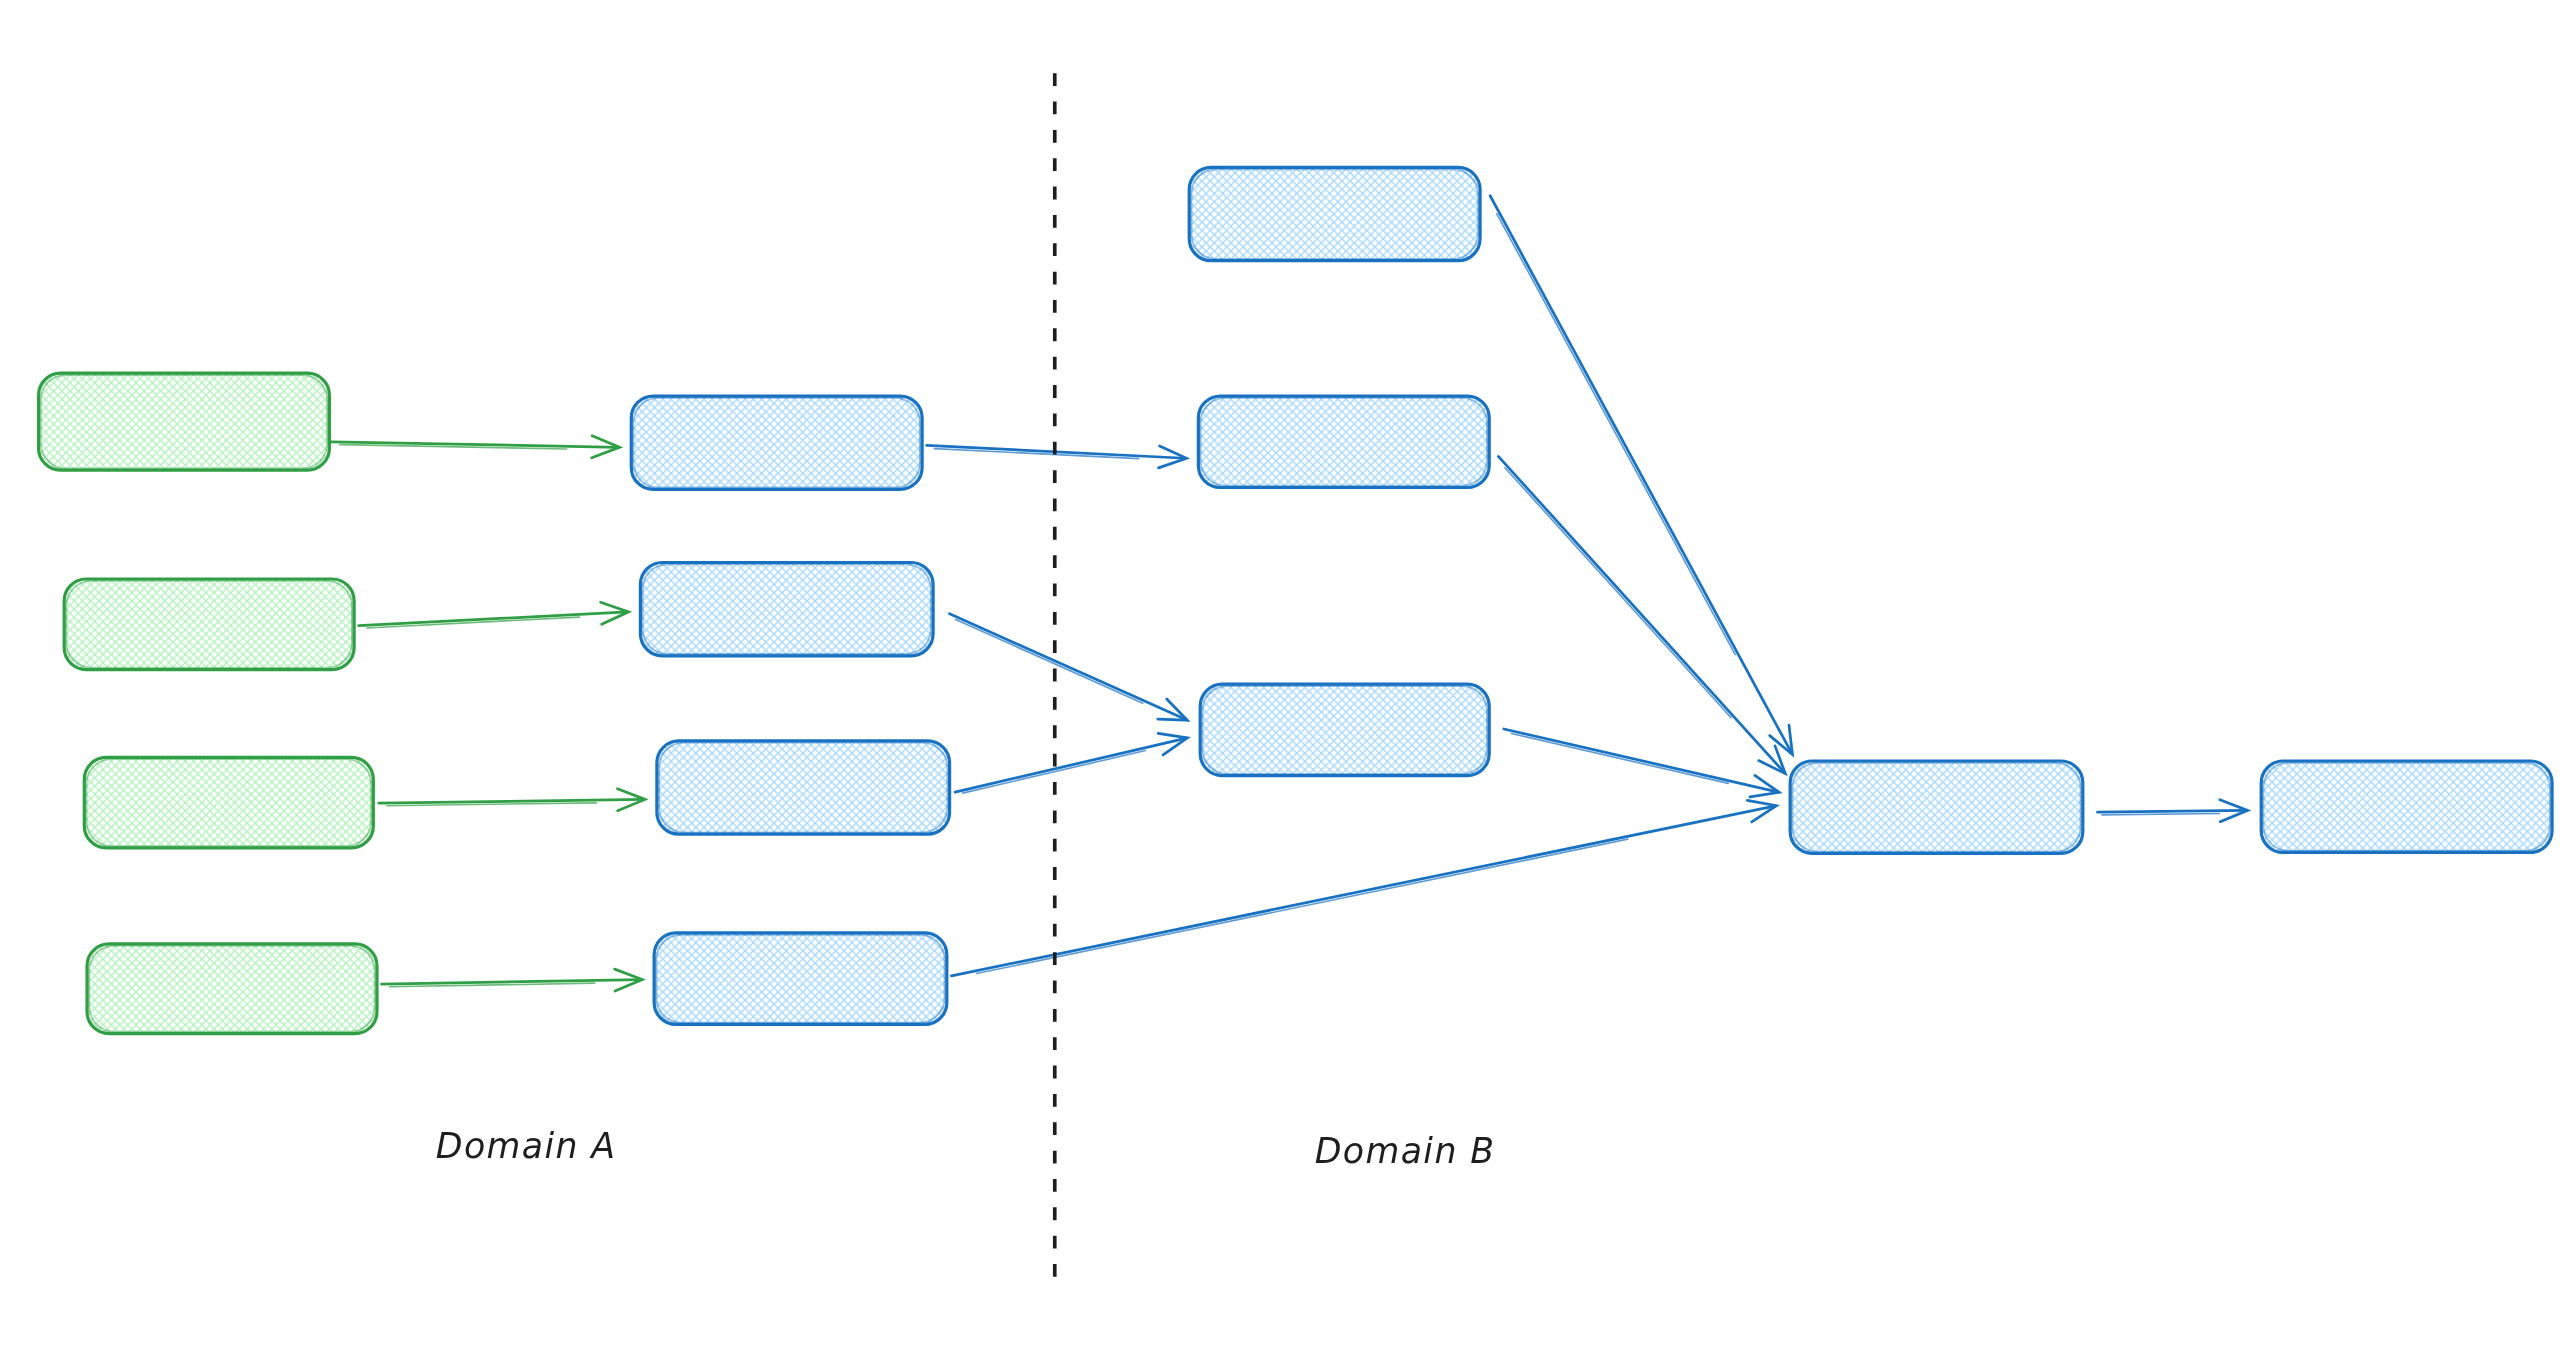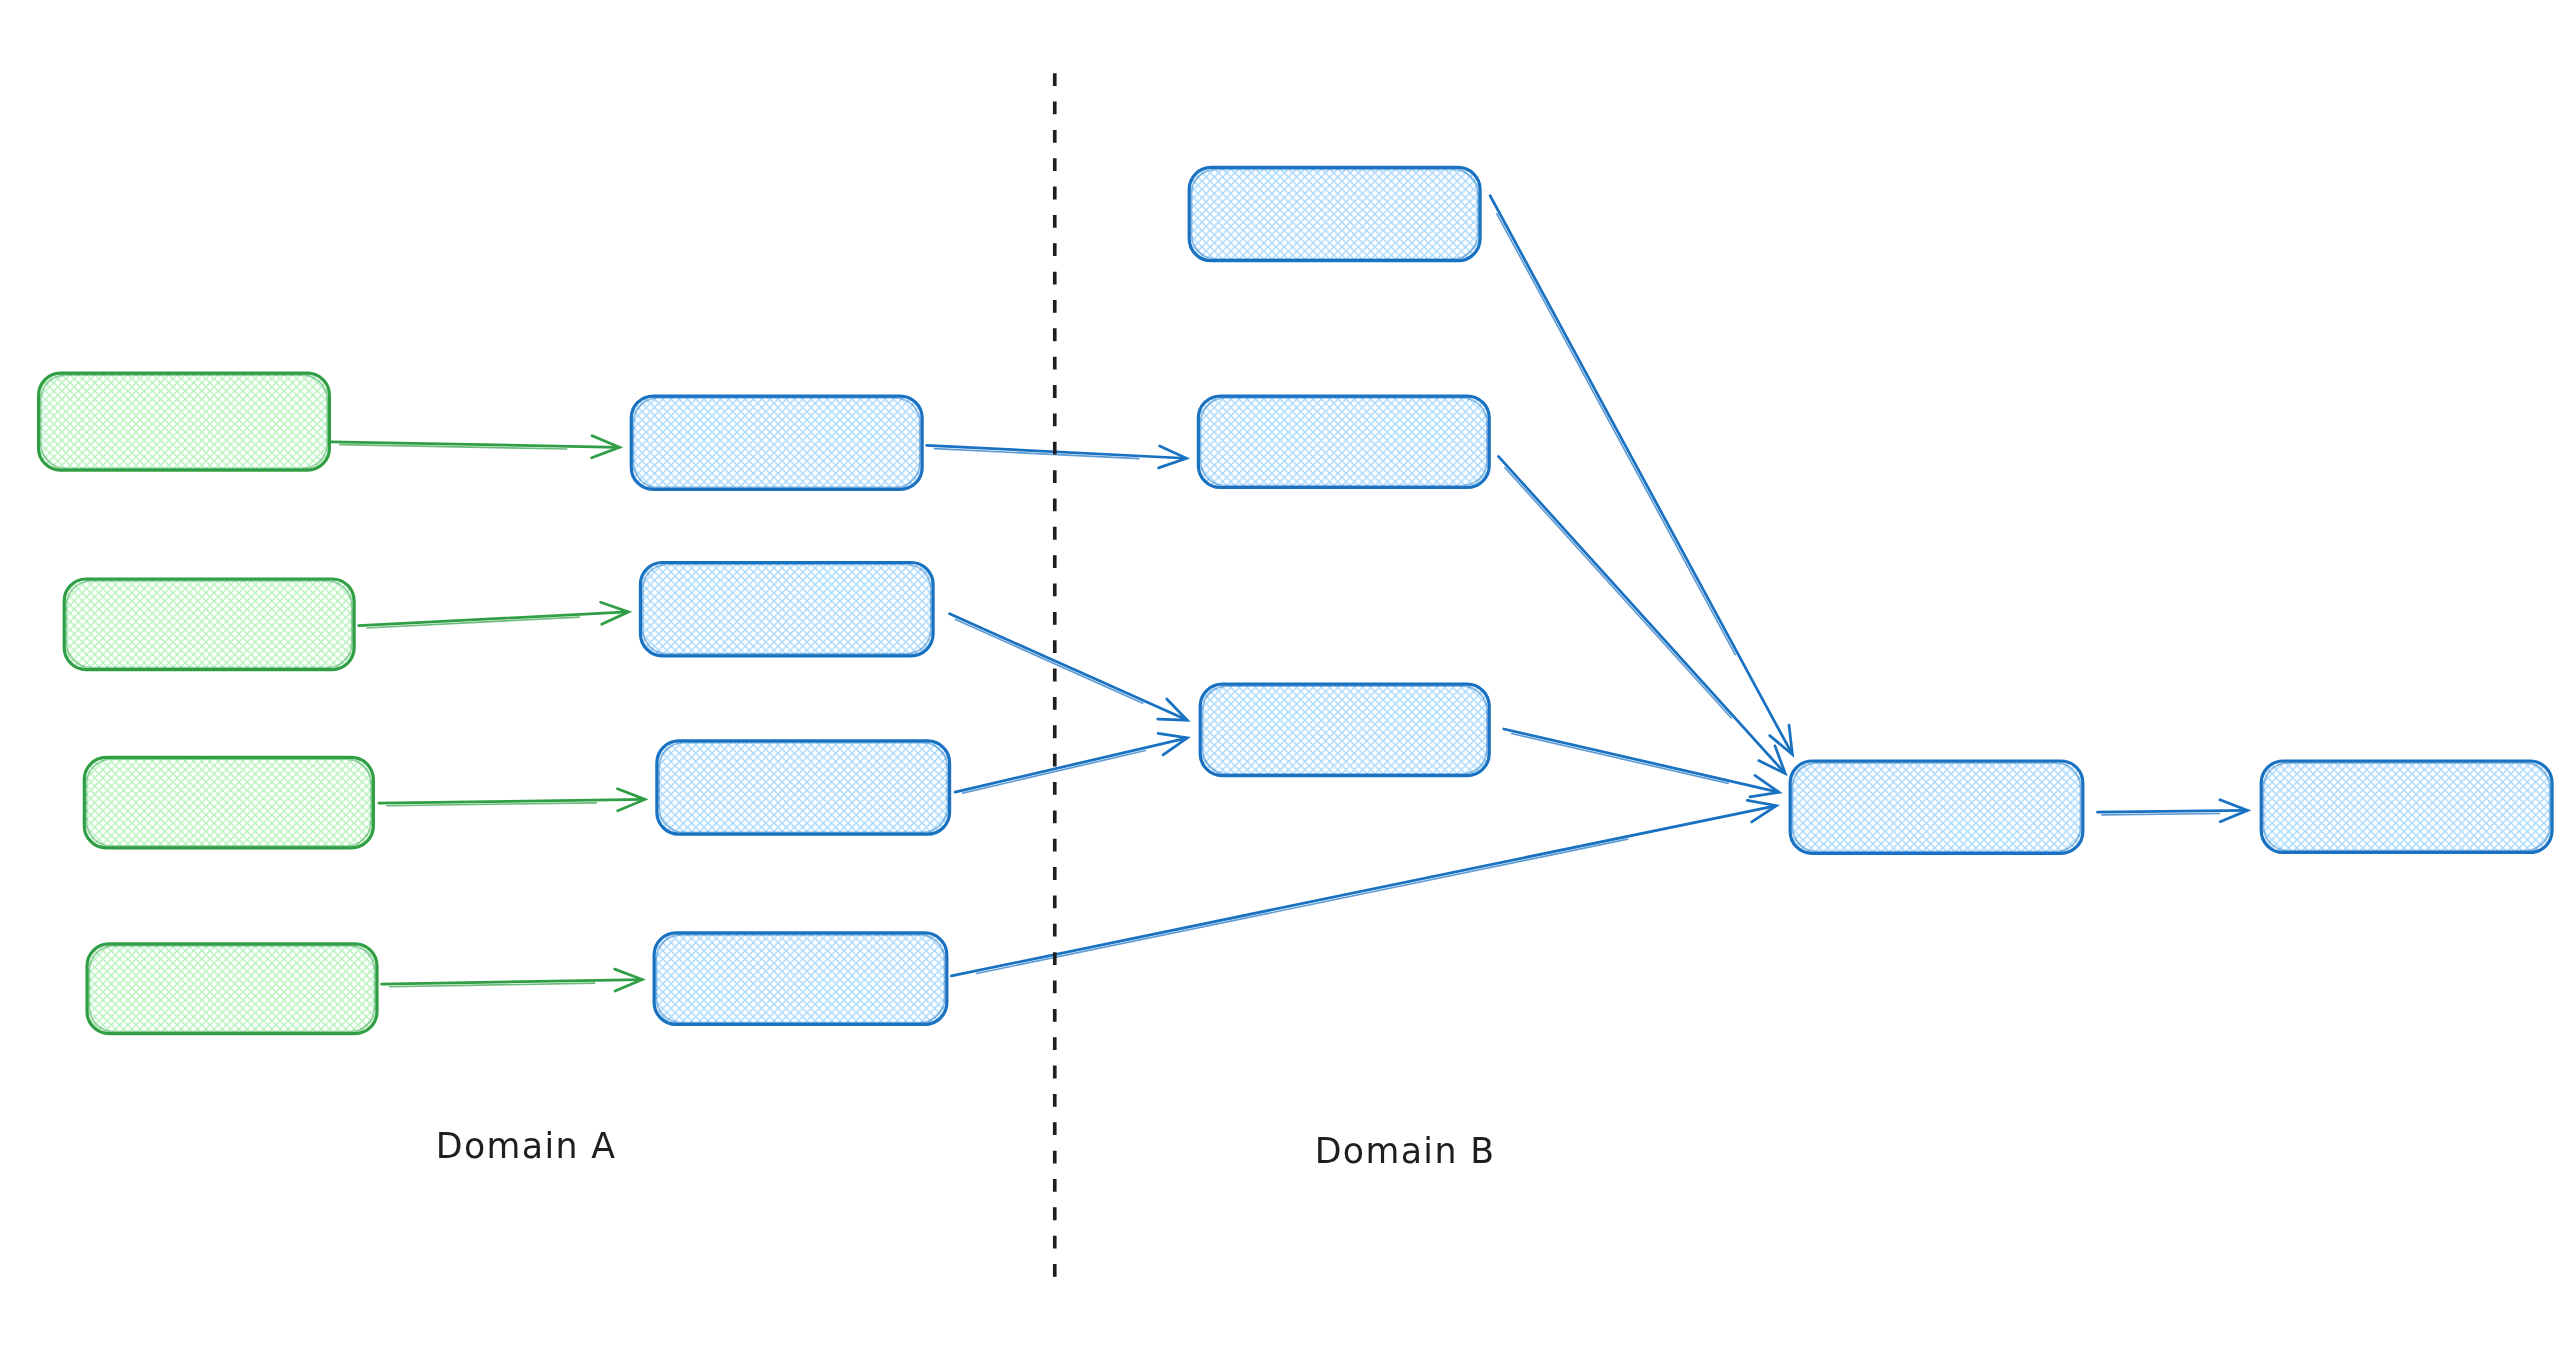--- a/index.html
+++ b/index.html
@@ -8,20 +8,21 @@
     background: #ffffff;
     overflow: hidden;
   }
   .stage {
     width: 100vw;
     height: 100vh;
     display: flex;
     align-items: flex-start;
     justify-content: flex-start;
     background: var(--bg, #ffffff);
+    font-style: italic;
   }
   svg.diagram {
     display: block;
     width: 100vw;
     height: auto;
     max-height: 100vh;
   }
   .domain-label {
     font-family: "DejaVu Sans", "Liberation Sans", sans-serif;
     font-size: 38px;

